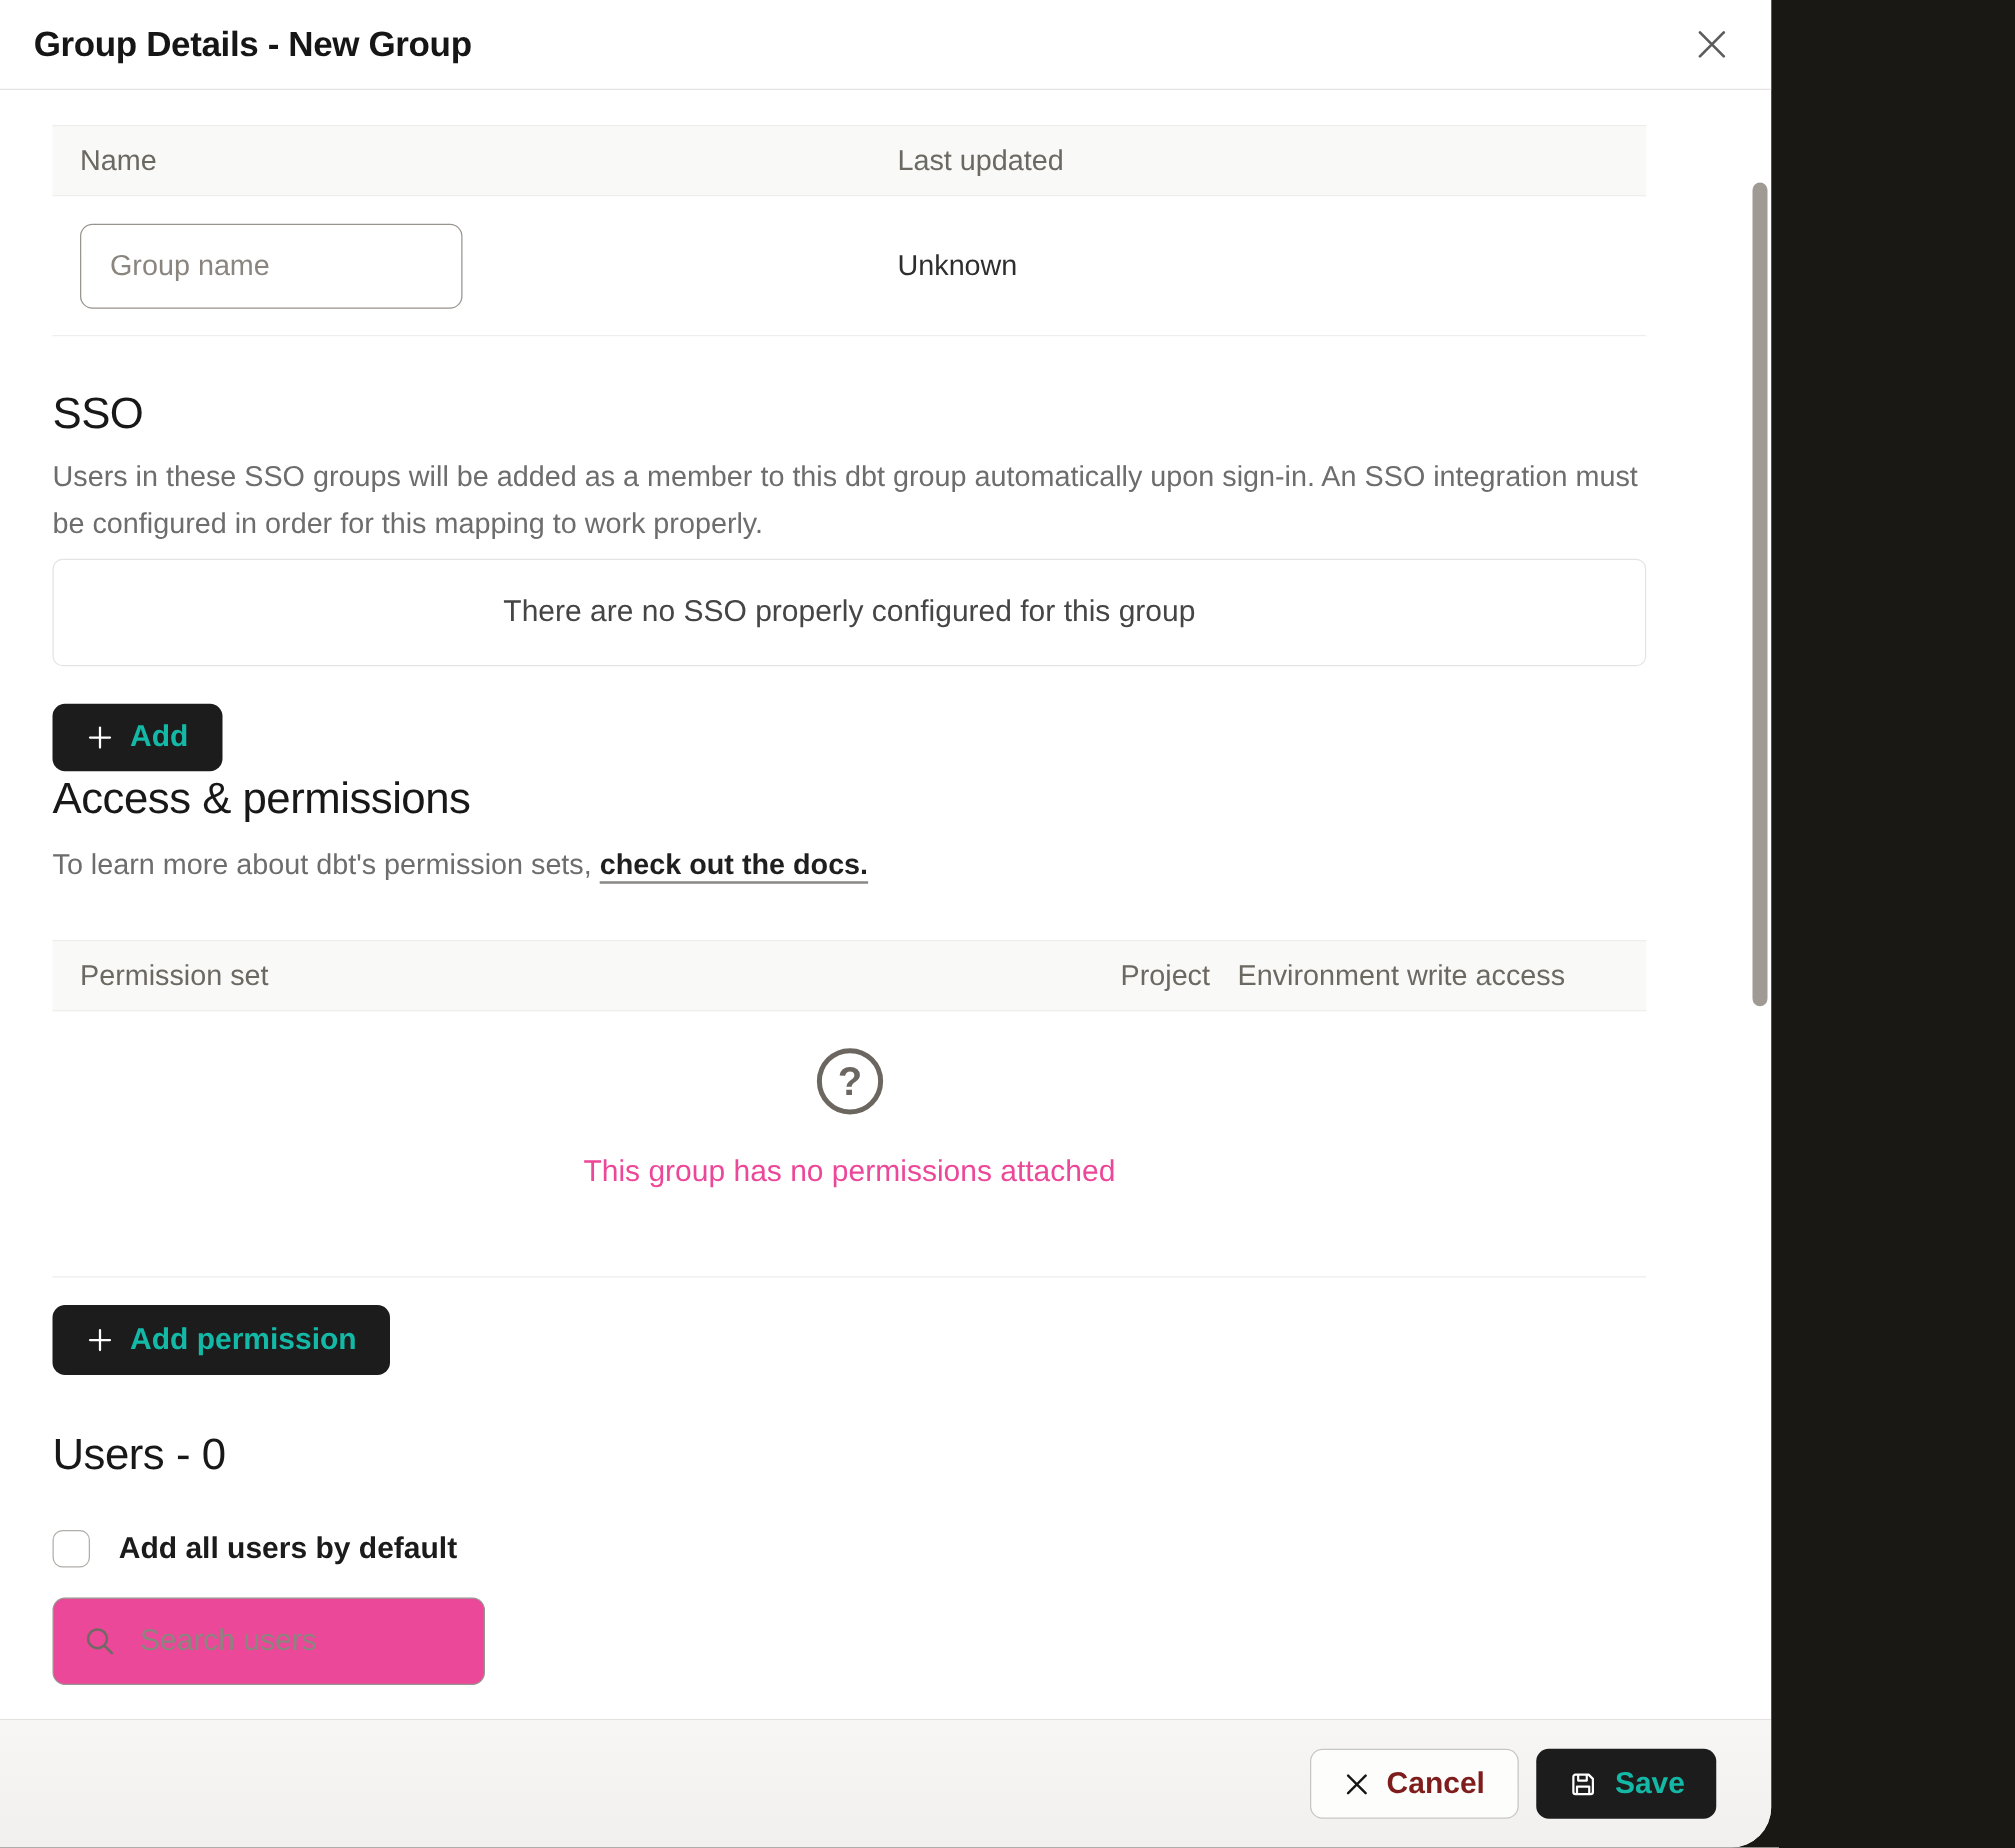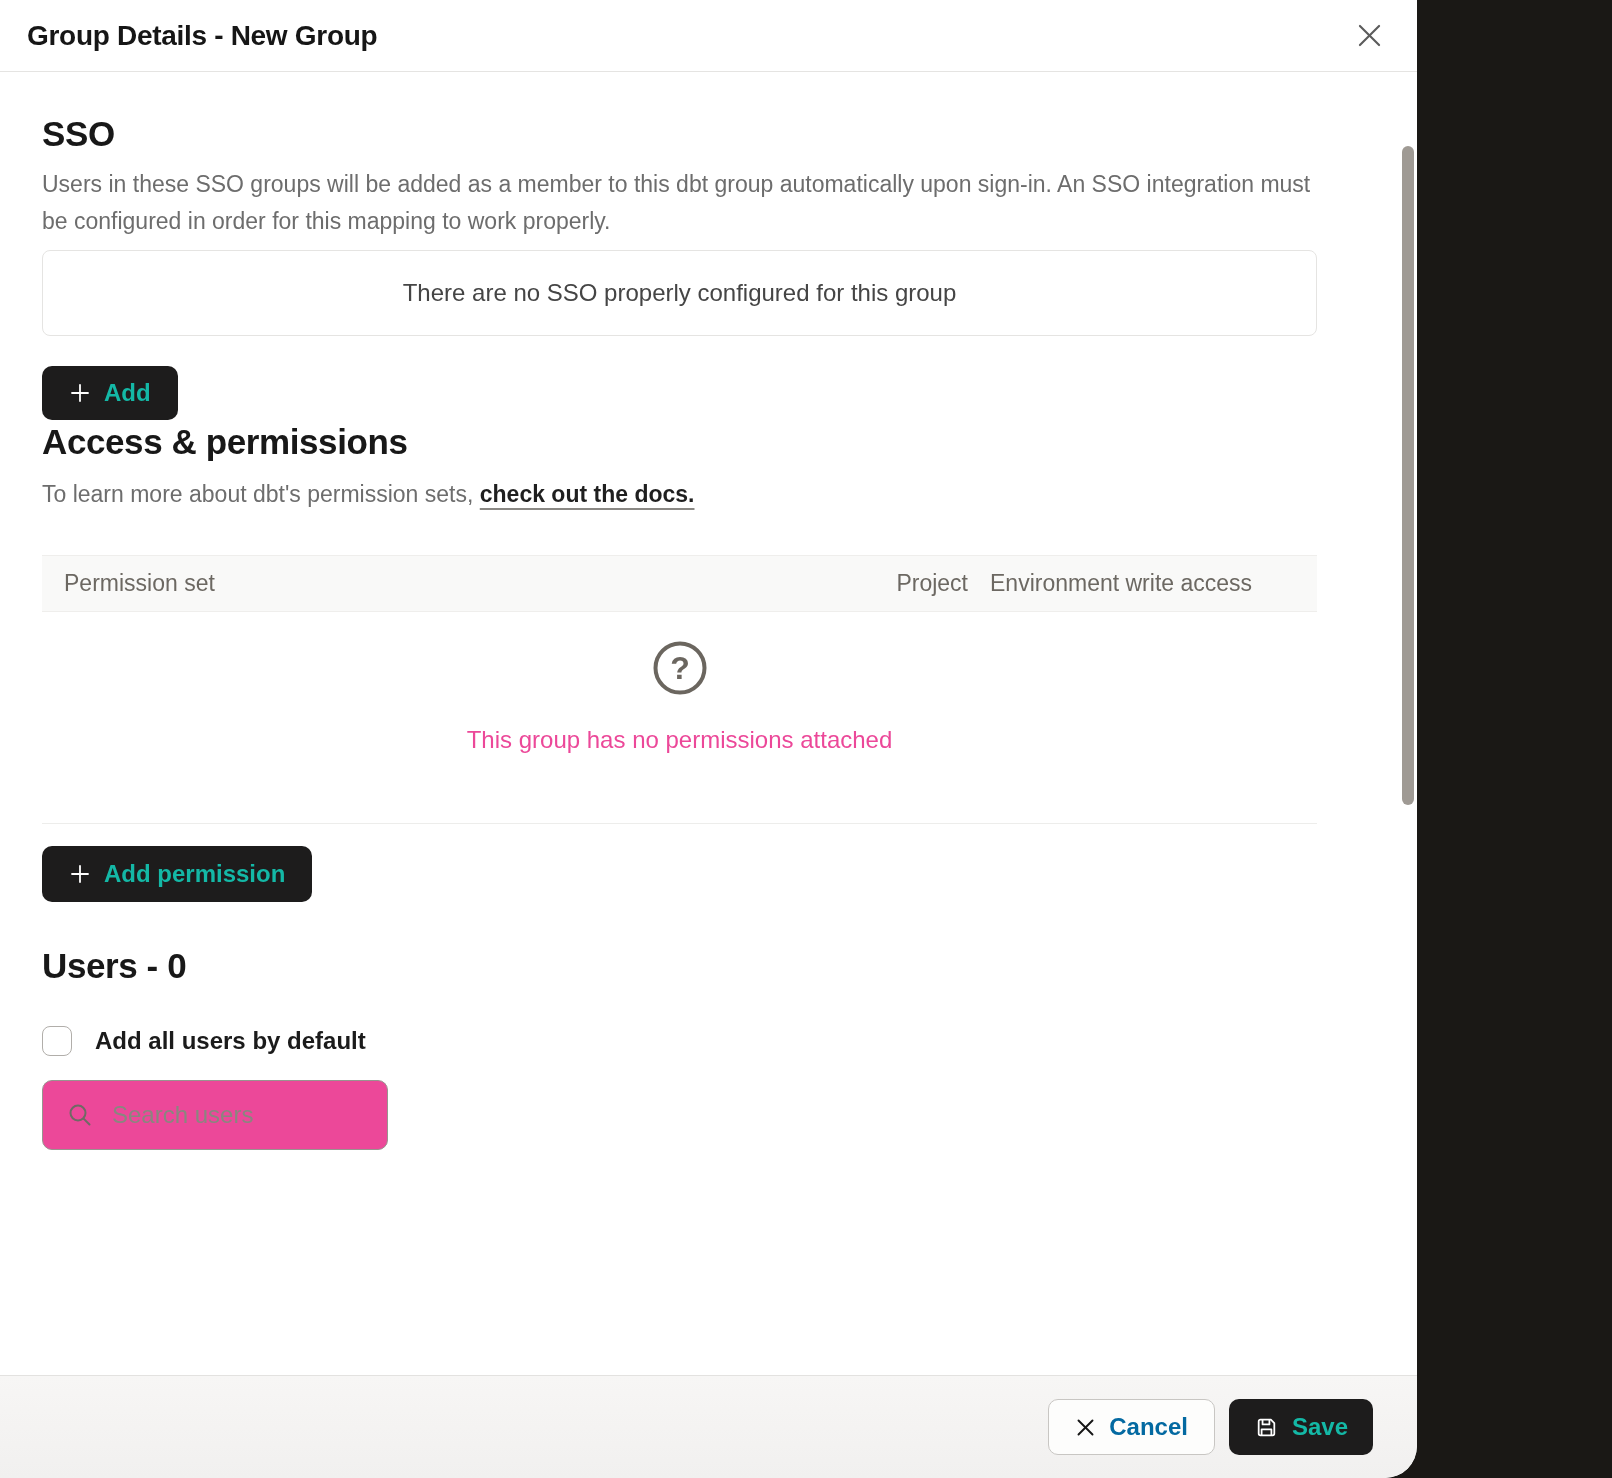--- a/index.html
+++ b/index.html
@@ -51,21 +51,21 @@
   .group-name-input {
     width:306px; height:68px; box-sizing:border-box;
     border:1px solid #98948f; border-radius:10px;
     font-size:23px; color:#222; padding:0 23px;
     font-family:"Liberation Sans", sans-serif;
     outline:none; background:#fff;
   }
   .group-name-input::placeholder, .search-input::placeholder { color:#8a867f; opacity:1; }
 
   .section-h {
-    font-size:35px; font-weight:700; color:#181818; letter-spacing:-0.4px;
+    font-size:35px; font-weight:400; color:#181818; letter-spacing:-0.4px;
     line-height:44px; margin:0;
   }
   .sso-h { margin-top:40px; }
   .section-p {
     margin:10px 0 0 0; font-size:23px; line-height:37px; color:#6d6d6d; max-width:1480px;
   }
   .empty-box {
     margin-top:10px; height:84px;
     border:1px solid #e5e4e2; border-radius:8px;
     display:flex; align-items:center; justify-content:center;
@@ -115,21 +115,21 @@
     flex:0 0 102px;
     border-top:1px solid #e3e2e0;
     background:linear-gradient(180deg,#f7f6f5 0%,#f1f0ef 100%);
     display:flex; align-items:center; justify-content:flex-end;
     gap:14px; padding-right:44px;
     border-bottom-right-radius:32px;
   }
   .btn-cancel {
     height:56px; display:inline-flex; align-items:center; gap:13px;
     background:#fdfdfc; border:1px solid #c8c6c3; border-radius:10px;
-    font-size:24px; font-weight:600; color:#0369a1; padding:0 26px; cursor:pointer;
+    font-size:24px; font-weight:600; color:#7f1d1d; padding:0 26px; cursor:pointer;
     font-family:"Liberation Sans", sans-serif;
   }
   .btn-save {
     margin-top:0; height:56px; padding:18px 25px;
   }
   
   .scroll-thumb {
     position:absolute; right:3px; top:74px;
     width:12px; height:659px; border-radius:6px;
     background:#9f9a94; cursor:pointer;
@@ -149,20 +149,32 @@
           <line x1="3.5" y1="3.5" x2="20.5" y2="20.5"></line>
           <line x1="20.5" y1="3.5" x2="3.5" y2="20.5"></line>
         </svg>
       </span>
     </button>
   </div>
 
   <div class="modal-body">
 
     
+    <div class="name-table">
+      <div class="tbl-head">
+        <div class="th c1">Name</div>
+        <div class="th c2">Last updated</div>
+      </div>
+      <div class="name-row">
+        <div class="cell1">
+          <input class="group-name-input" type="text" placeholder="Group name" style="">
+        </div>
+        <div class="cell2">Unknown</div>
+      </div>
+    </div>
 
     
     <h2 class="section-h sso-h">SSO</h2>
     <p class="section-p">Users in these SSO groups will be added as a member to this dbt group automatically upon sign-in. An SSO integration must be configured in order for this mapping to work properly.</p>
     <div class="empty-box">
       <span>There are no SSO properly configured for this group</span>
     </div>
     <button class="btn-dark">
       <span>
         <svg width="22" height="22" viewBox="0 0 22 22" fill="none" stroke="#ffffff" stroke-width="1.8" stroke-linecap="round">

